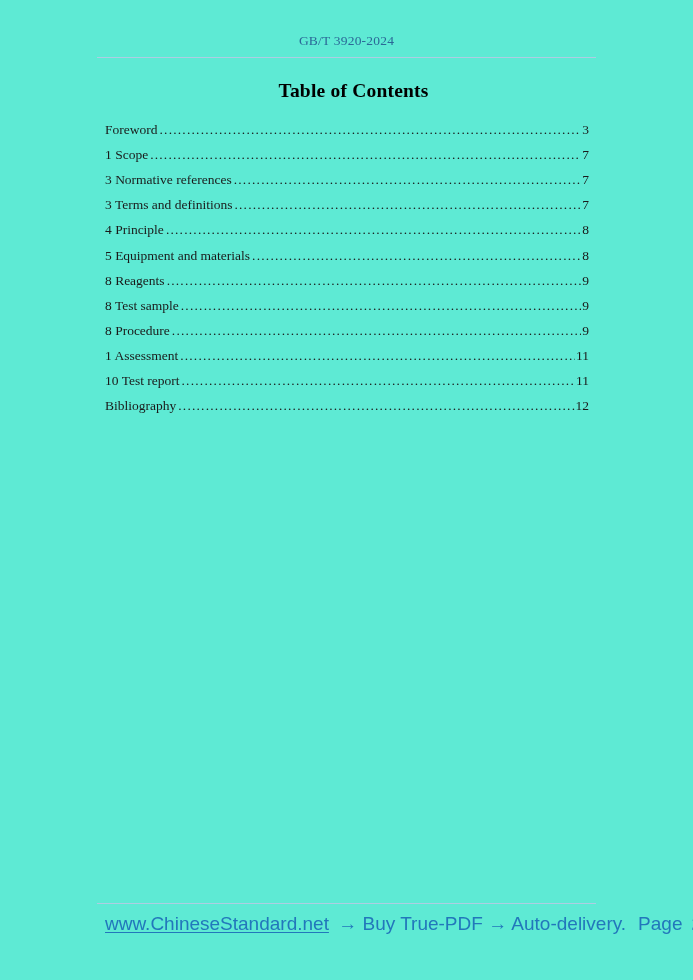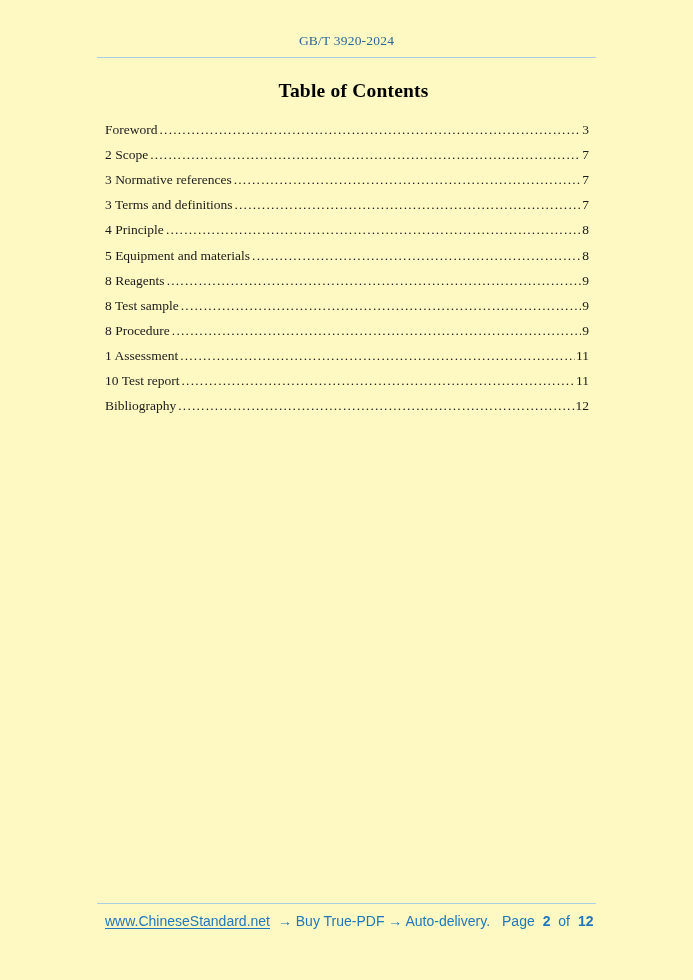--- a/index.html
+++ b/index.html
@@ -13,21 +13,21 @@
   body {
     width: 693px;
     height: 980px;
     position: relative;
     font-family: "Liberation Serif", "DejaVu Serif", serif;
     overflow: hidden;
   }
   .page {
     position: absolute;
     inset: 0;
-    background: #fef9c3;
+    background: #5eead4;
   }
   .header {
     position: absolute;
     top: 33px;
     left: 0;
     width: 100%;
     text-align: center;
     font-size: 13.5px;
     color: var(--header-blue);
     letter-spacing: 0.2px;
@@ -86,21 +86,21 @@
   }
   .footer {
     position: absolute;
     top: 913px;
     left: 105px;
     width: 484px;
     display: flex;
     justify-content: space-between;
     align-items: baseline;
     font-family: "Liberation Sans", "DejaVu Sans", sans-serif;
-    font-size: 14px;
+    font-size: 19px;
     color: var(--footer-blue);
   }
   .footer-left { white-space: nowrap; }
   .footer-link {
     color: var(--footer-blue);
     text-decoration: underline;
     text-underline-offset: 2px;
     cursor: pointer;
   }
   .footer-tagline { margin-left: 4px; }
@@ -123,21 +123,21 @@
   <div class="title">Table of Contents</div>
 
   <div class="toc">
     <div class="toc-row">
       <span class="toc-label">Foreword</span>
       <span class="dots">............................................................................................................................................................................................................................</span>
       <span class="toc-page">3</span>
     </div>
 
     <div class="toc-row">
-      <span class="toc-label">2 Scope</span>
+      <span class="toc-label">1 Scope</span>
       <span class="dots">............................................................................................................................................................................................................................</span>
       <span class="toc-page">7</span>
     </div>
 
     <div class="toc-row">
       <span class="toc-label">3 Normative references</span>
       <span class="dots">............................................................................................................................................................................................................................</span>
       <span class="toc-page">7</span>
     </div>
 

